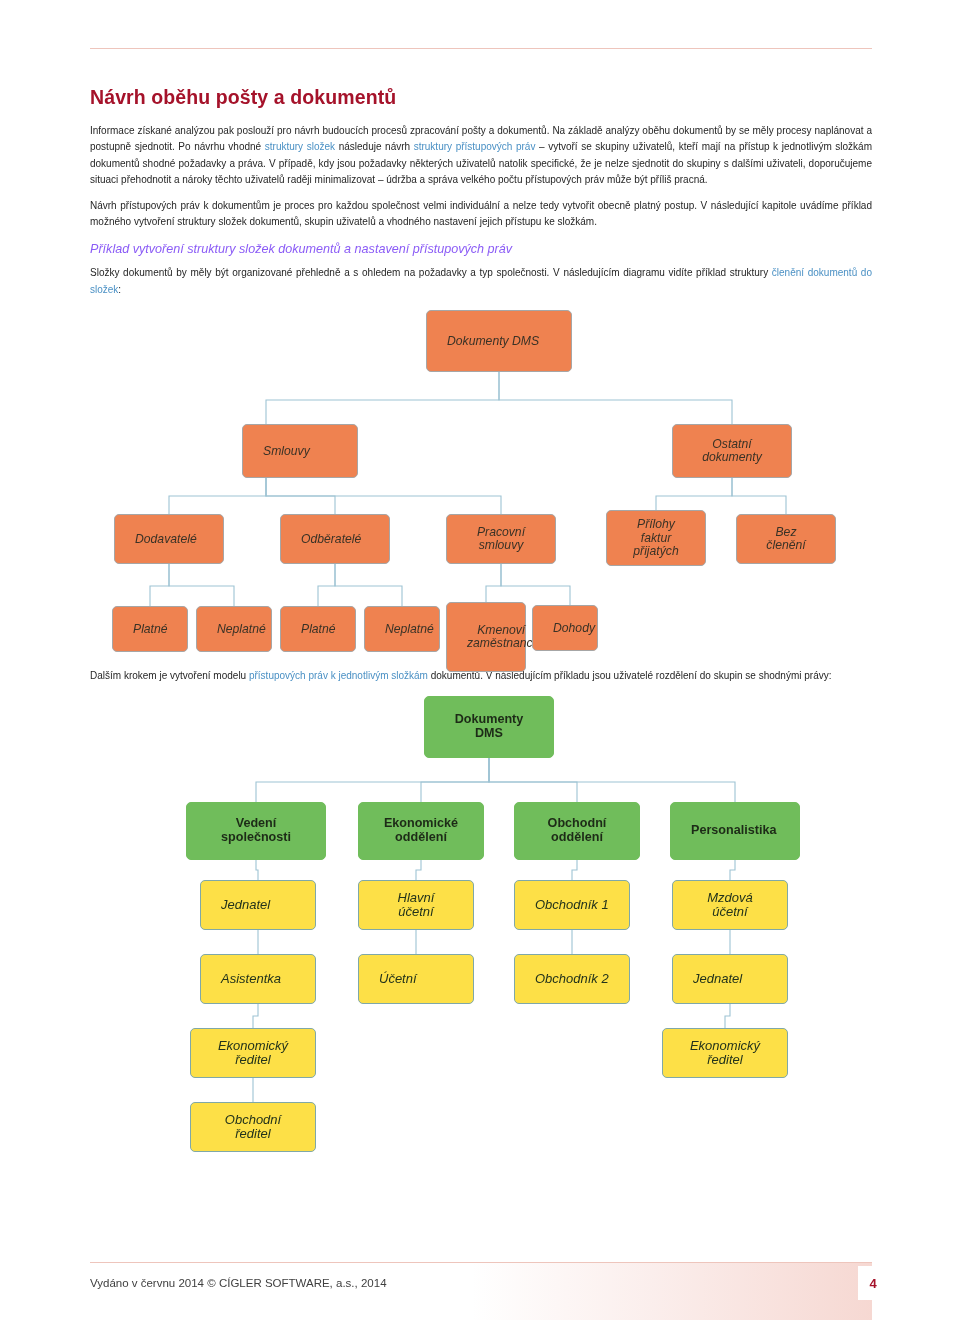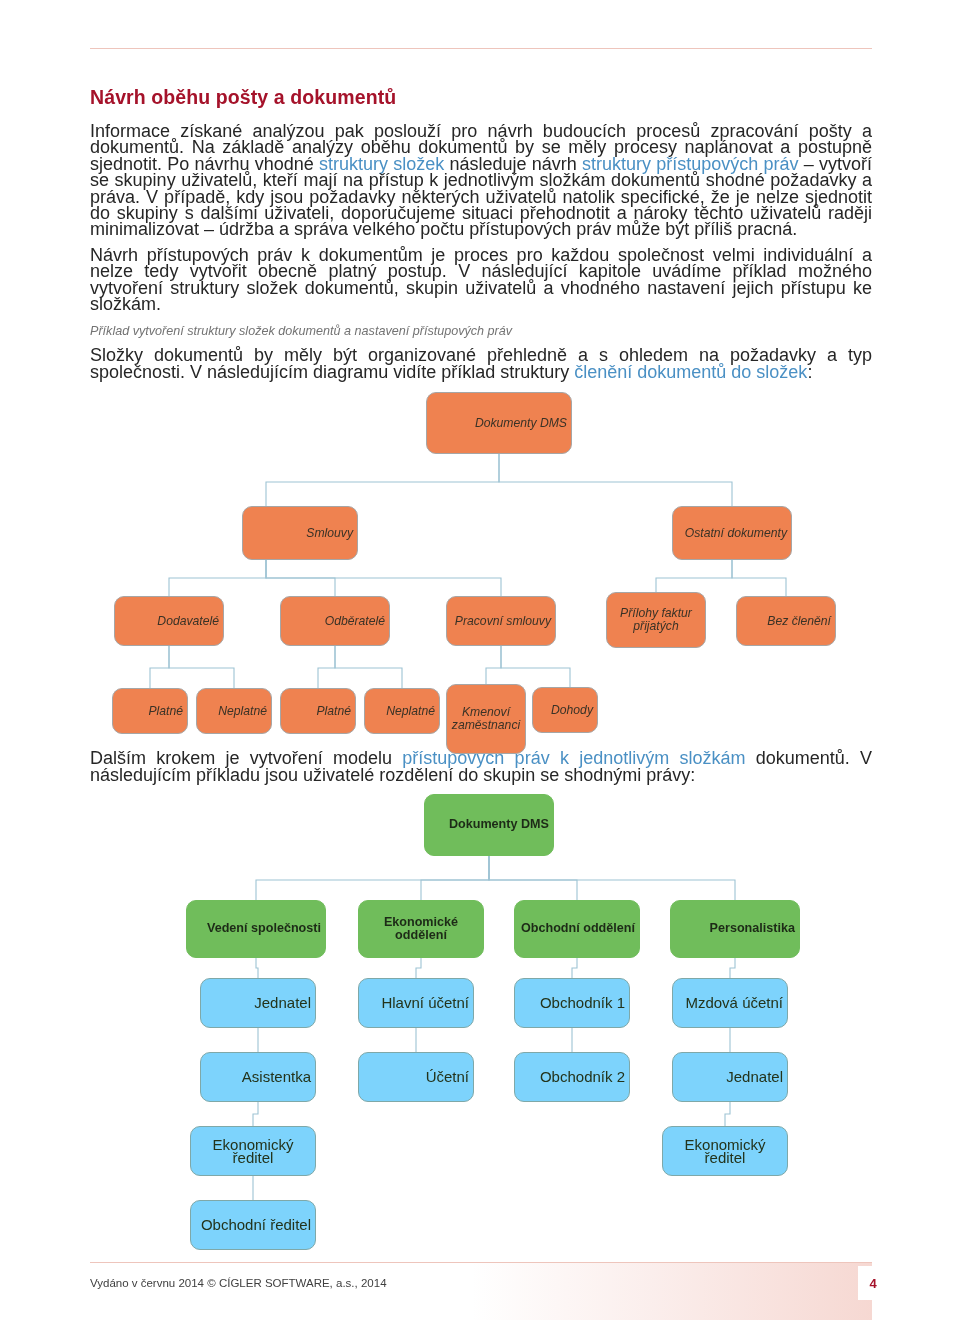--- a/index.html
+++ b/index.html
@@ -35,72 +35,73 @@
   h1.doc-title {
     margin: 0 0 14px 0;
     font-size: 19.5px;
     font-weight: bold;
     color: #a5122a;
     letter-spacing: .1px;
   }
 
   p.body {
     margin: 0 0 9px 0;
-    font-size: 18px;
+    font-size: 10px;
     line-height: 16.4px;
     text-align: justify;
     color: #262626;
   }
   p.body.tight { margin-bottom: 11px; }
   .lnk { color: #4a90c4; }
   h2.sub {
     margin: 12px 0 9px 0;
     font-size: 12.6px;
     font-weight: normal;
     font-style: italic;
-    color: #737373;
+    color: #8b5cf6;
   }
 
   
   .diagram { position: relative; width: 782px; }
   .diagram svg.links {
     position: absolute; left: 0; top: 0; overflow: visible;
     pointer-events: none;
   }
   .node {
     position: absolute;
-    display: flex; align-items: center; justify-content: flex-end;
+    display: flex; align-items: center; justify-content: flex-start;
     text-align: center;
-    border-radius: 10px;
+    border-radius: 5px;
     line-height: 13.5px;
-    padding: 2px 4px;
+    padding: 2px 20px;
   }
 
   
   .n-orange {
     background: #ef8250;
     border: 1px solid #a6a6a6;
     color: #3a3226;
     font-style: italic;
     font-size: 12.2px;
   }
 
   
   .n-green-dark {
     background: #70bd5b;
     border: 1px solid #70bd5b;
     color: #1d2b17;
     font-weight: bold;
     font-size: 12.6px;
   }
   .n-green-light {
-    background: #7dd3fc;
+    background: #fde047;
     border: 1px solid #7fa8a8;
     color: #23331b;
-    font-size: 15px;
+    font-style: italic;
+    font-size: 13px;
   }
 
   
   .footer-band {
     position: absolute; left: 472px; top: 1262px; width: 400px; height: 58px;
     background: linear-gradient(to right, #ffffff 0%, #fbeeec 45%, #f6d8d2 100%);
   }
   .footer-rule {
     position: absolute; left: 90px; top: 1262px; width: 782px; height: 1px;
     background: #eec5bc;

